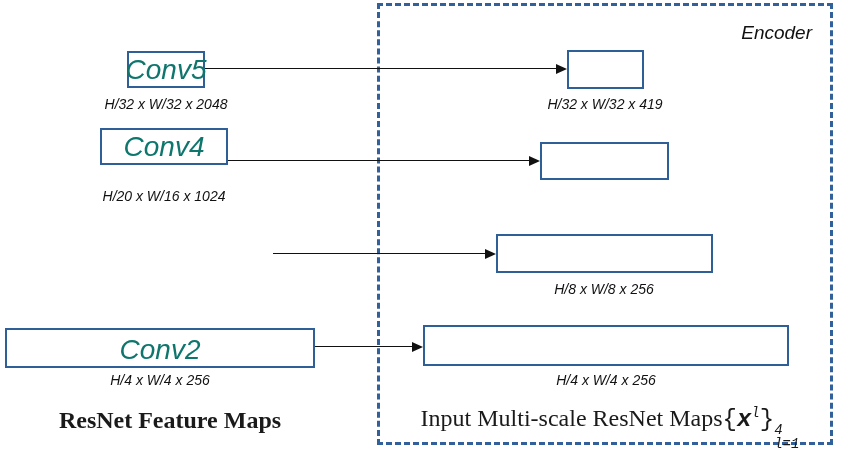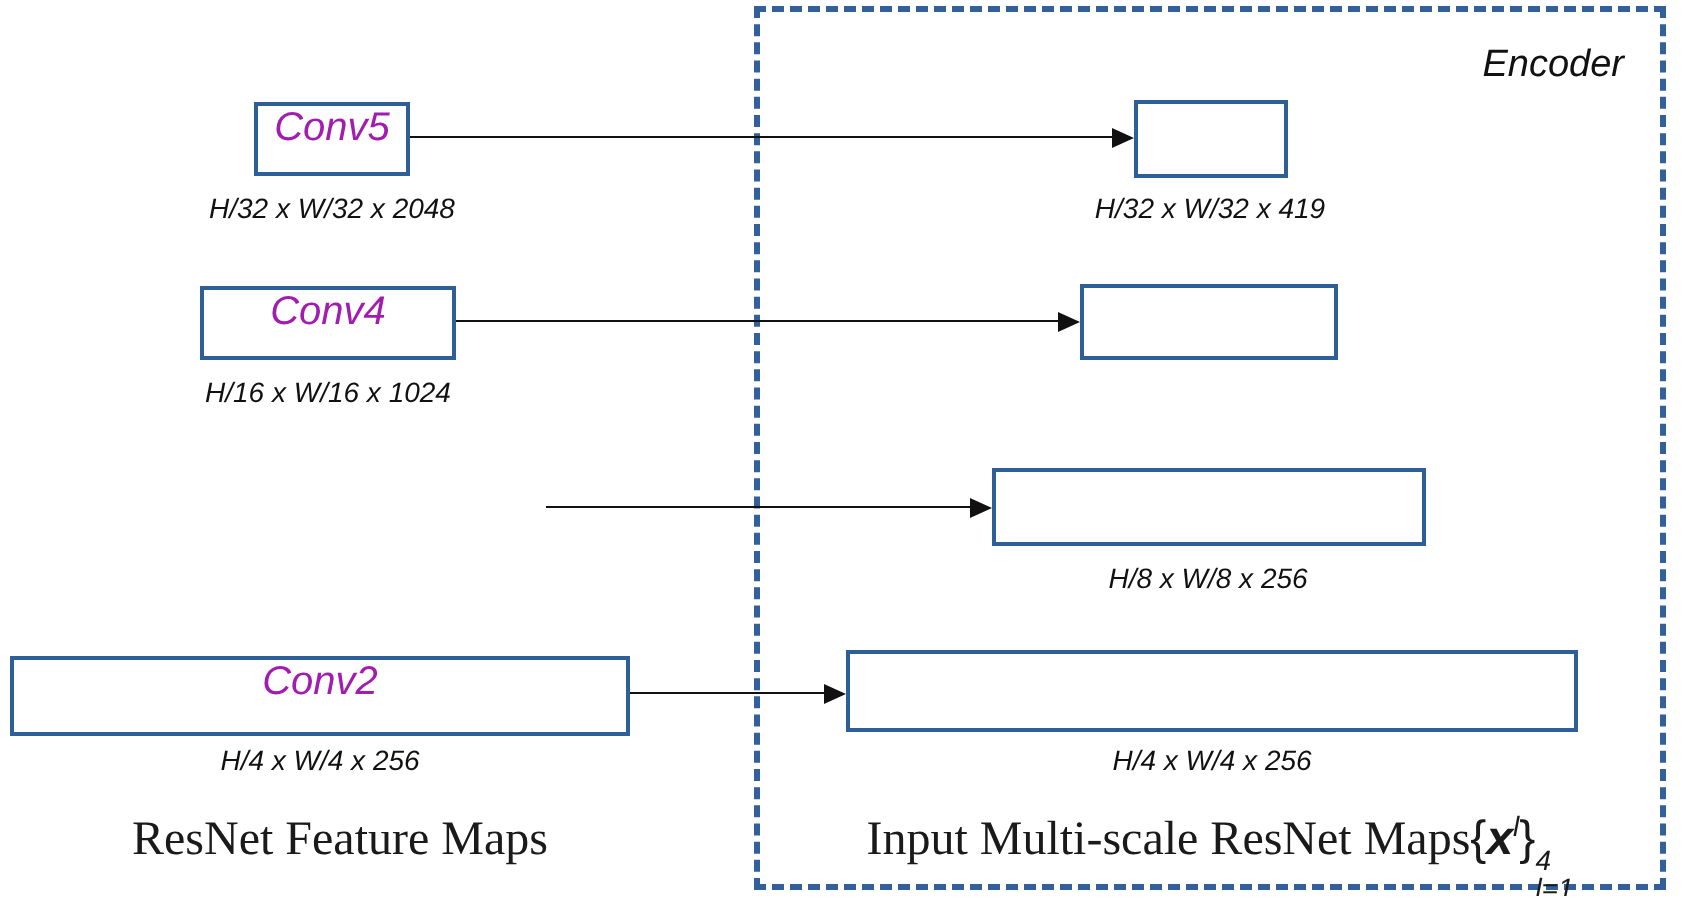--- a/index.html
+++ b/index.html
@@ -13,26 +13,26 @@
     position:absolute; left:377px; top:3px; width:456px; height:442px;
     border:3px dashed #31609b;
   }
   .encoder-label {
     position:absolute; left:690px; top:22px; width:122px; text-align:right;
     font-style:italic; font-size:19px; color:#111;
   }
   
   .box {
     position:absolute; border:2px solid #2e5f96; background:#ffffff;
-    display:flex; align-items:flex-start; justify-content:center;
-    font-style:italic; font-size:20px; color:#a21caf;
+    display:flex; align-items:flex-end; justify-content:center;
+    font-style:italic; font-size:28px; color:#0f766e;
   }
   .lbox1{left:127px;top:51px;width:78px;height:37px}
   .rbox1{left:567px;top:50px;width:77px;height:39px}
-  .lbox2{left:100px;top:143px;width:128px;height:37px}
+  .lbox2{left:100px;top:128px;width:128px;height:37px}
   .rbox2{left:540px;top:142px;width:129px;height:38px}
   .lbox3{left:56px;top:236px;width:217px;height:37px}
   .rbox3{left:496px;top:234px;width:217px;height:39px}
   .lbox4{left:5px;top:328px;width:310px;height:40px}
   .rbox4{left:423px;top:325px;width:366px;height:41px}
   
   .dim {
     position:absolute; width:220px; text-align:center;
     font-style:italic; font-size:14px; color:#111; white-space:nowrap;
   }
@@ -48,23 +48,23 @@
   }
   .aline1{left:205px;top:68px;width:352px} .ahead1{left:556px;top:64px}
   .aline2{left:228px;top:160px;width:302px} .ahead2{left:529px;top:156px}
   .aline3{left:273px;top:253px;width:213px} .ahead3{left:485px;top:249px}
   .aline4{left:315px;top:346px;width:98px}  .ahead4{left:412px;top:342px}
   
   .caption {
     position:absolute; text-align:center; font-family:"Liberation Serif", serif;
     font-size:24px; color:#1a1a1a; white-space:nowrap;
   }
-  .caption-left  { left:22px;  top:407px; width:296px; }
+  .caption-left  { left:22px;  top:407px; width:296px;font-weight:bold; }
   .caption-right { left:392px; top:405px; width:436px; }
-  .math { font-family:Liberation Sans, sans-serif; }
+  .math { font-family:Liberation Mono, monospace; }
   .math .bx { font-weight:bold; font-style:italic; }
   .math sup { font-size:14px; font-style:italic; }
   .stack {
     display:inline-flex; flex-direction:column; align-items:flex-start;
     font-size:14px; font-style:italic; line-height:1.0; vertical-align:-8px;
   }
 </style>
 </head>
 <body>
 
@@ -81,21 +81,21 @@
   <div class="box rbox1"></div>
   <div class="dim ldim1">H/32 x W/32 x 2048</div>
   <div class="dim rdim1">H/32 x W/32 x 419</div>
 
   <div class="box lbox2">
     <span>Conv4</span>
   </div>
   <div class="aline aline2"></div>
   <div class="ahead ahead2"></div>
   <div class="box rbox2"></div>
-  <div class="dim ldim2">H/16 x W/16 x 1024</div>
+  <div class="dim ldim2">H/20 x W/16 x 1024</div>
 
   <div class="aline aline3"></div>
   <div class="ahead ahead3"></div>
   <div class="box rbox3"></div>
   <div class="dim rdim3">H/8 x W/8 x 256</div>
 
   <div class="box lbox4">
     <span>Conv2</span>
   </div>
   <div class="aline aline4"></div>

